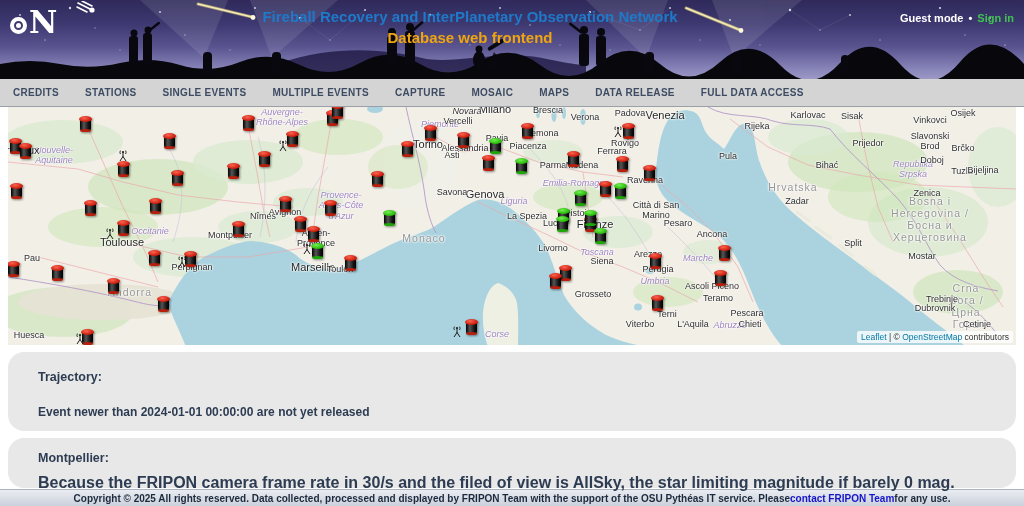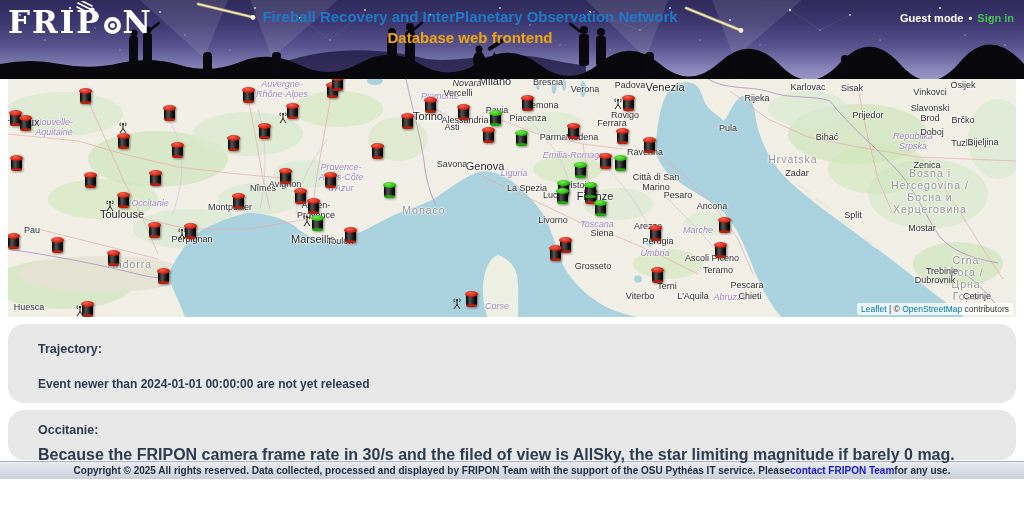--- a/index.html
+++ b/index.html
@@ -167,41 +167,51 @@
           <rect x="596" y="36" width="10" height="30" rx="3"></rect>
 
         <rect x="203" y="52" width="9" height="24" rx="4"></rect>
           <rect x="272" y="52" width="9" height="24" rx="4"></rect>
         <rect x="645" y="52" width="9" height="24" rx="4"></rect>
           <rect x="733" y="52" width="9" height="24" rx="4"></rect>
         <rect x="841" y="55" width="8" height="21" rx="4"></rect>
       </g>
     </svg>
     <div class="logo">
-      <span>FRIP</span>
         <span class="ring"></span>
         <span>N</span>
       <svg class="comet" width="26" height="14" viewBox="0 0 26 14">
         <g stroke="#fff" stroke-width="1.6" stroke-linecap="round">
           <line x1="2" y1="2" x2="14" y2="8"></line>
             <line x1="6" y1="0" x2="16" y2="5"></line>
             <line x1="1" y1="6" x2="11" y2="11"></line>
         </g>
           <circle cx="16" cy="9" r="2.6" fill="#fff"></circle>
       </svg>
     </div>
     <div class="hdr-title">Fireball Recovery and InterPlanetary Observation Network</div>
     <div class="hdr-sub">Database web frontend</div>
     <div class="guest">
       <span>Guest mode</span>
       <span>•</span>
       <span class="signin">Sign in</span>
     </div>
   </div>
 
+  <nav class="navbar" id="navbar">
+      <span class="nav-item">CREDITS</span>
+      <span class="nav-item">STATIONS</span>
+      <span class="nav-item">SINGLE EVENTS</span>
+      <span class="nav-item">MULTIPLE EVENTS</span>
+      <span class="nav-item">CAPTURE</span>
+      <span class="nav-item">MOSAIC</span>
+      <span class="nav-item">MAPS</span>
+      <span class="nav-item">DATA RELEASE</span>
+      <span class="nav-item">FULL DATA ACCESS</span>
+    </nav>
 
   <div class="map-wrap" id="map">
     <svg class="terrain" width="1008" height="238" viewBox="0 0 1008 238">
 
       <g stroke="none">
         <ellipse cx="55" cy="35" rx="60" ry="22" fill="#d9ead1" opacity=".8"></ellipse>
         <ellipse cx="150" cy="80" rx="70" ry="28" fill="#cfe6bb" opacity=".7"></ellipse>
         <ellipse cx="240" cy="55" rx="55" ry="22" fill="#d9ead1" opacity=".8"></ellipse>
         <ellipse cx="95" cy="120" rx="55" ry="20" fill="#cfe6bb" opacity=".6"></ellipse>
         <ellipse cx="185" cy="150" rx="60" ry="20" fill="#d9ead1" opacity=".7"></ellipse>
@@ -741,21 +751,21 @@
     <div class="attribution">
       <a>Leaflet</a><span> | © </span><a>OpenStreetMap</a><span> contributors</span>
     </div>
   </div>
 
   <section class="card" id="card-trajectory">
     <h3 class="card-heading">Trajectory:</h3>
     <p class="card-body">Event newer than 2024-01-01 00:00:00 are not yet released</p>
   </section>
   <section class="card" id="card-astrometry">
-    <h3 class="card-heading">Occitanie:</h3>
+    <h3 class="card-heading">Montpellier:</h3>
     <p class="card-body">Because the FRIPON camera frame rate in 30/s and the filed of view is AllSky, the star limiting magnitude if barely 0 mag.</p>
   </section>
 
   <footer class="footer">
     <span>Copyright © 2025 All rights reserved. Data collected, processed and displayed by FRIPON Team with the support of the OSU Pythéas IT service. Please </span>
       <a>contact FRIPON Team</a>
       <span> for any use.</span>
   </footer>
 
 </div>

